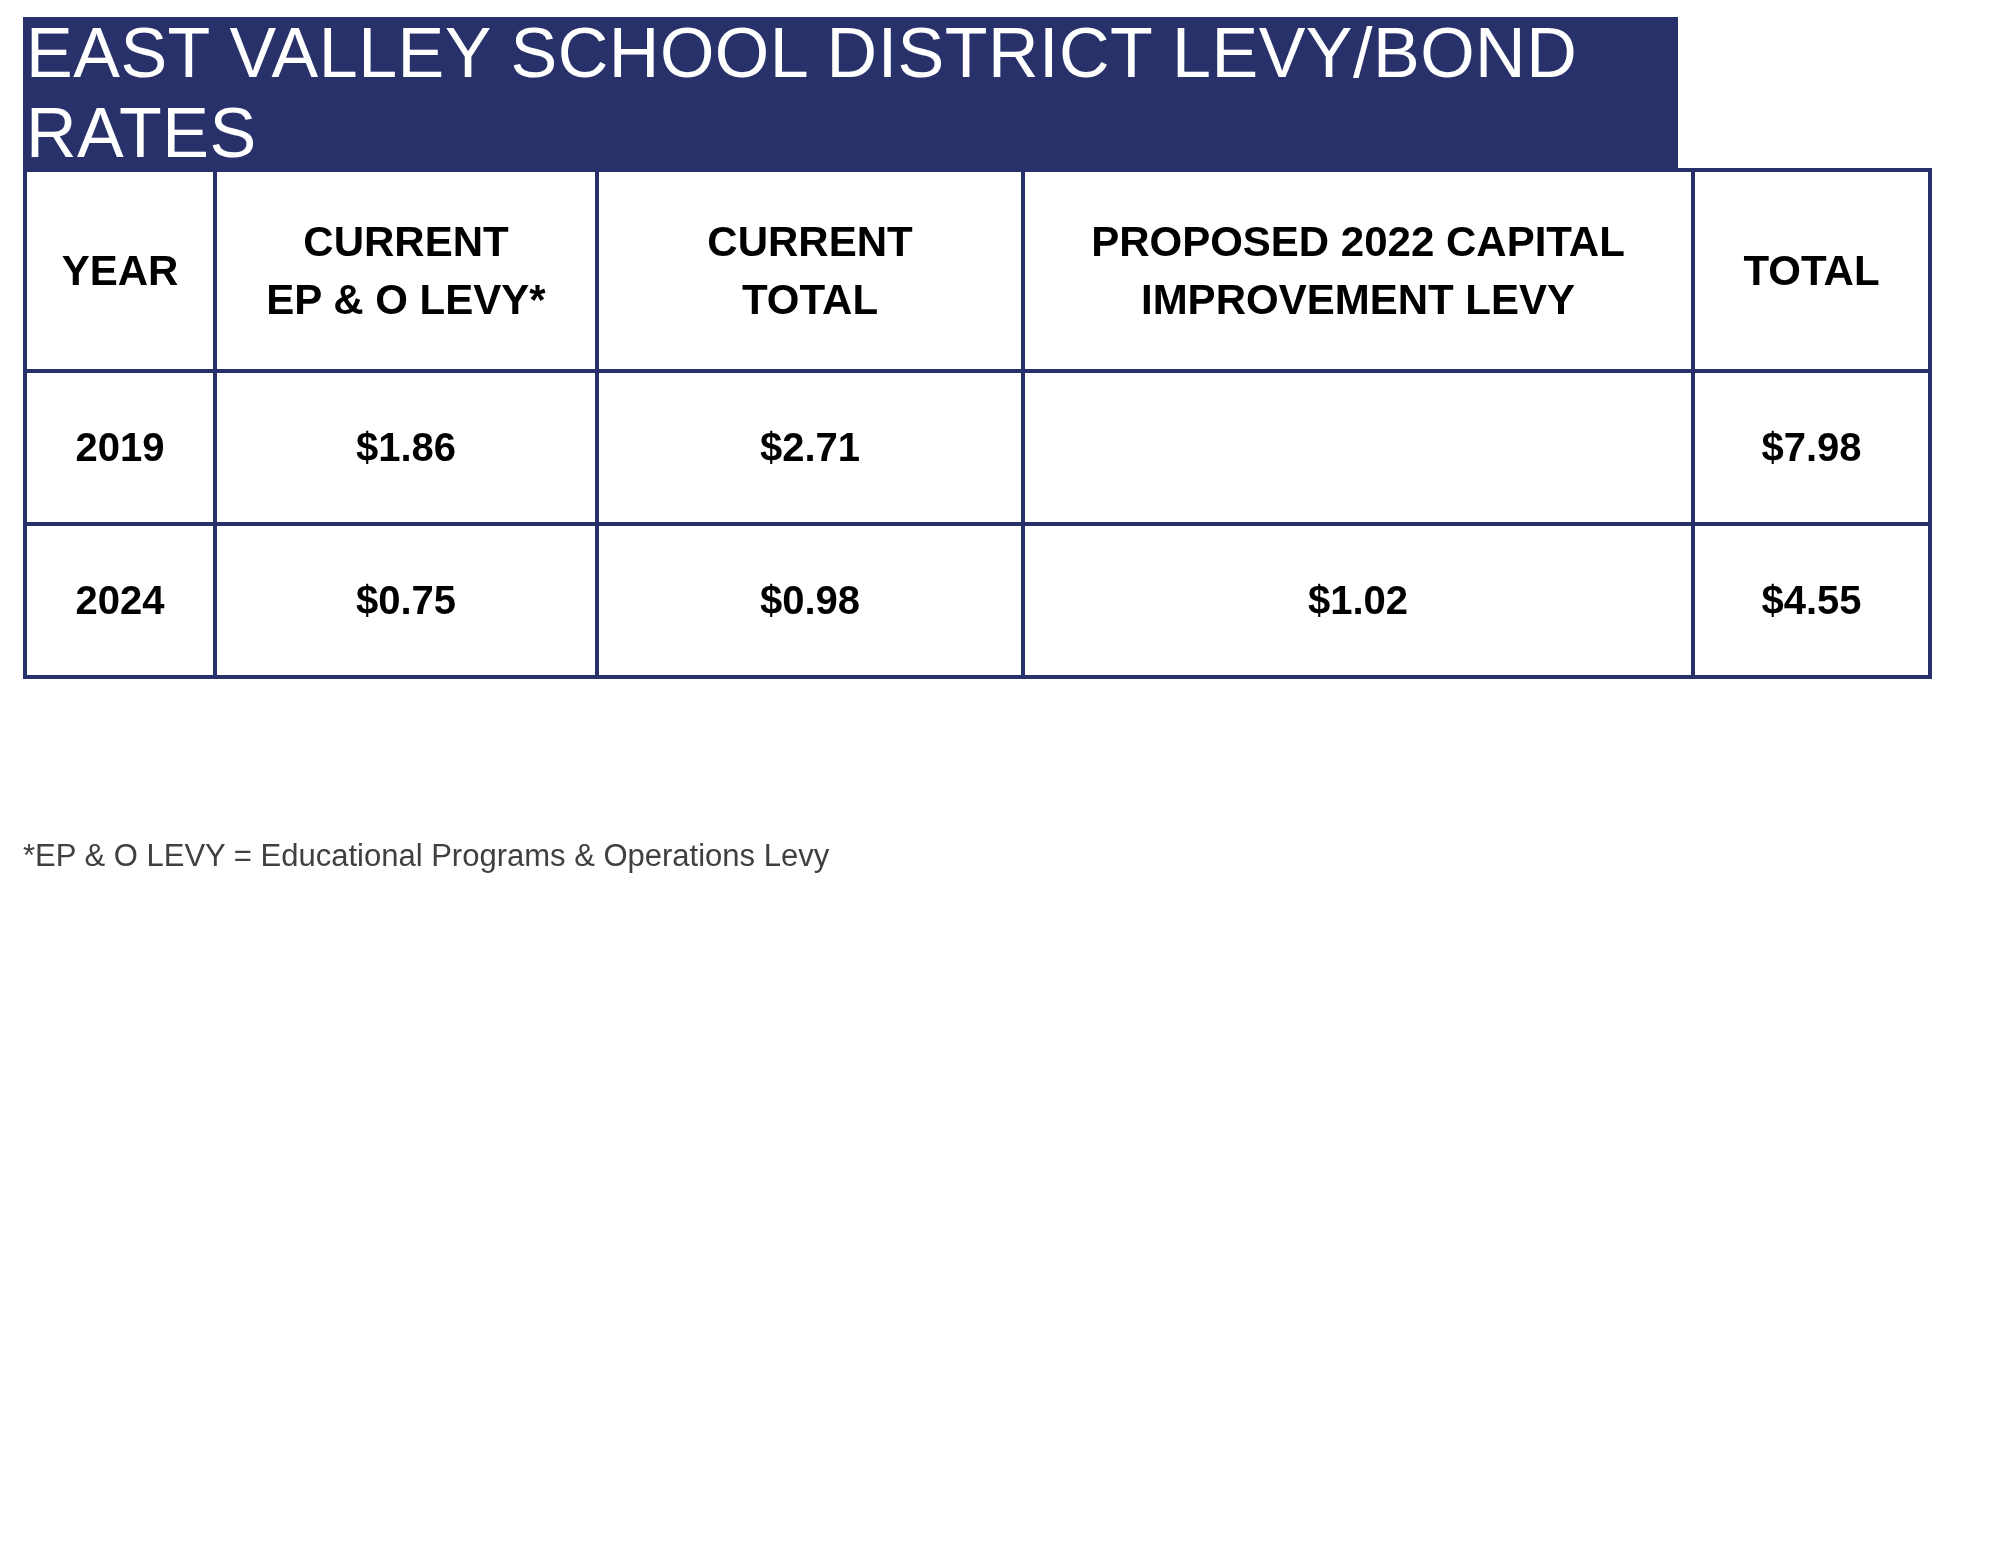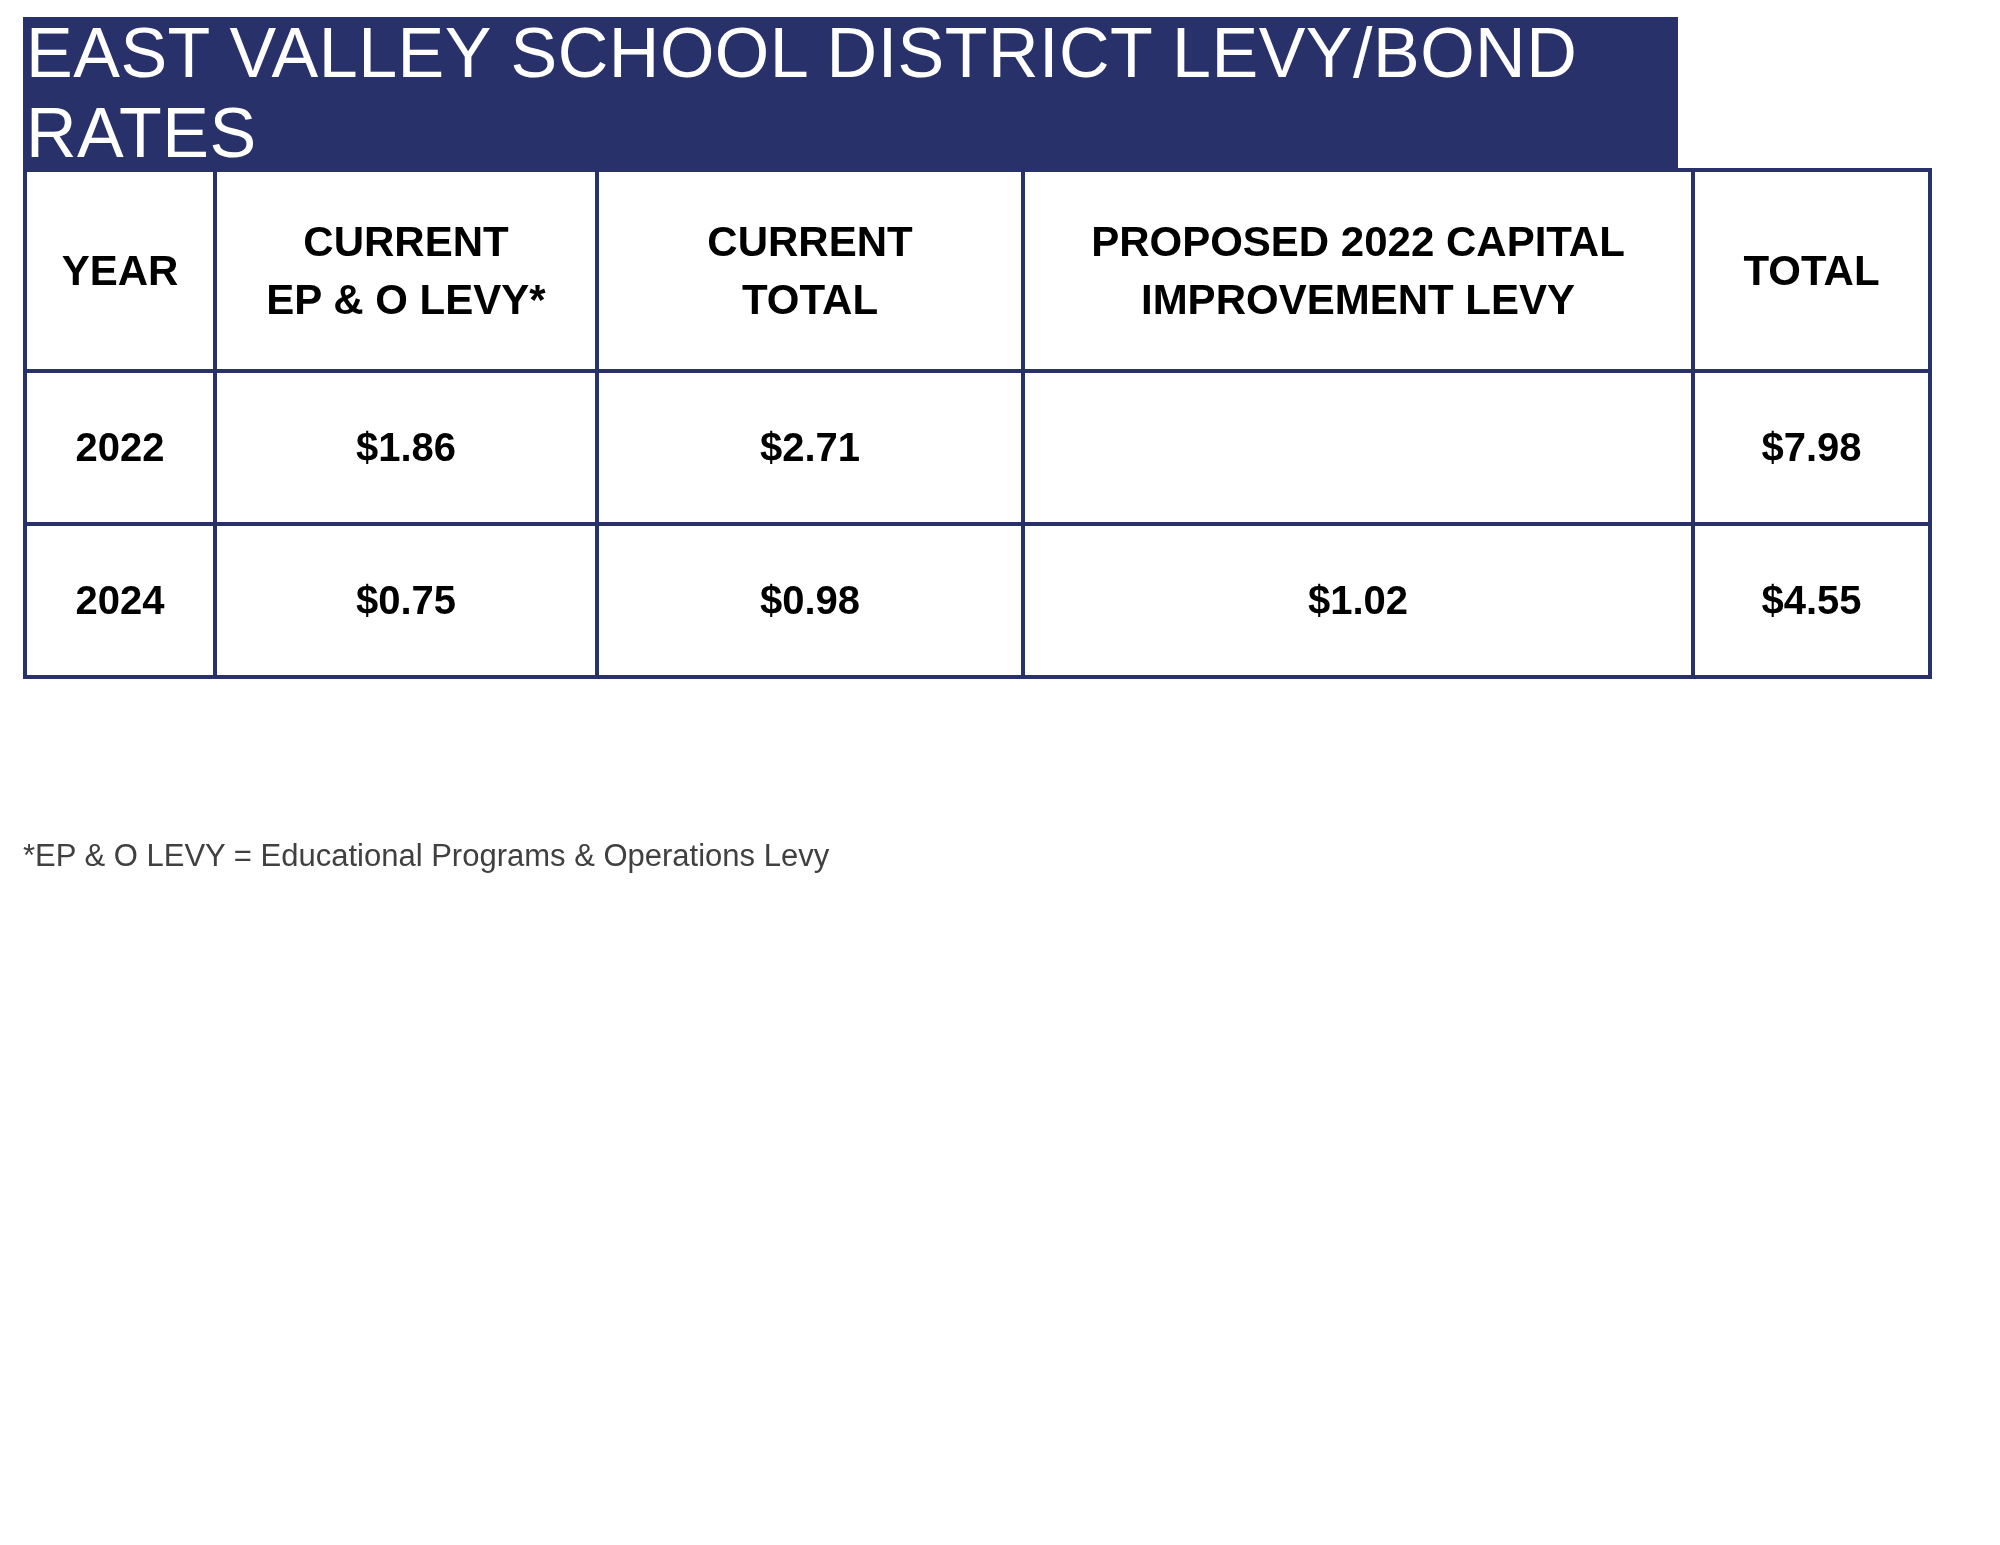--- a/index.html
+++ b/index.html
@@ -53,21 +53,21 @@
           <span class="hdr-line">PROPOSED 2022 CAPITAL</span>
           <span class="hdr-line">IMPROVEMENT LEVY</span>
         </th>
         <th>
           <span class="hdr-line">TOTAL</span>
         </th>
       </tr>
     </thead>
     <tbody>
       <tr>
-        <td>2022</td>
+        <td>2019</td>
         <td>$1.86</td>
         <td>$2.71</td>
         <td></td>
         <td>$7.98</td>
       </tr>
       <tr>
         <td>2024</td>
         <td>$0.75</td>
         <td>$0.98</td>
         <td>$1.02</td>

